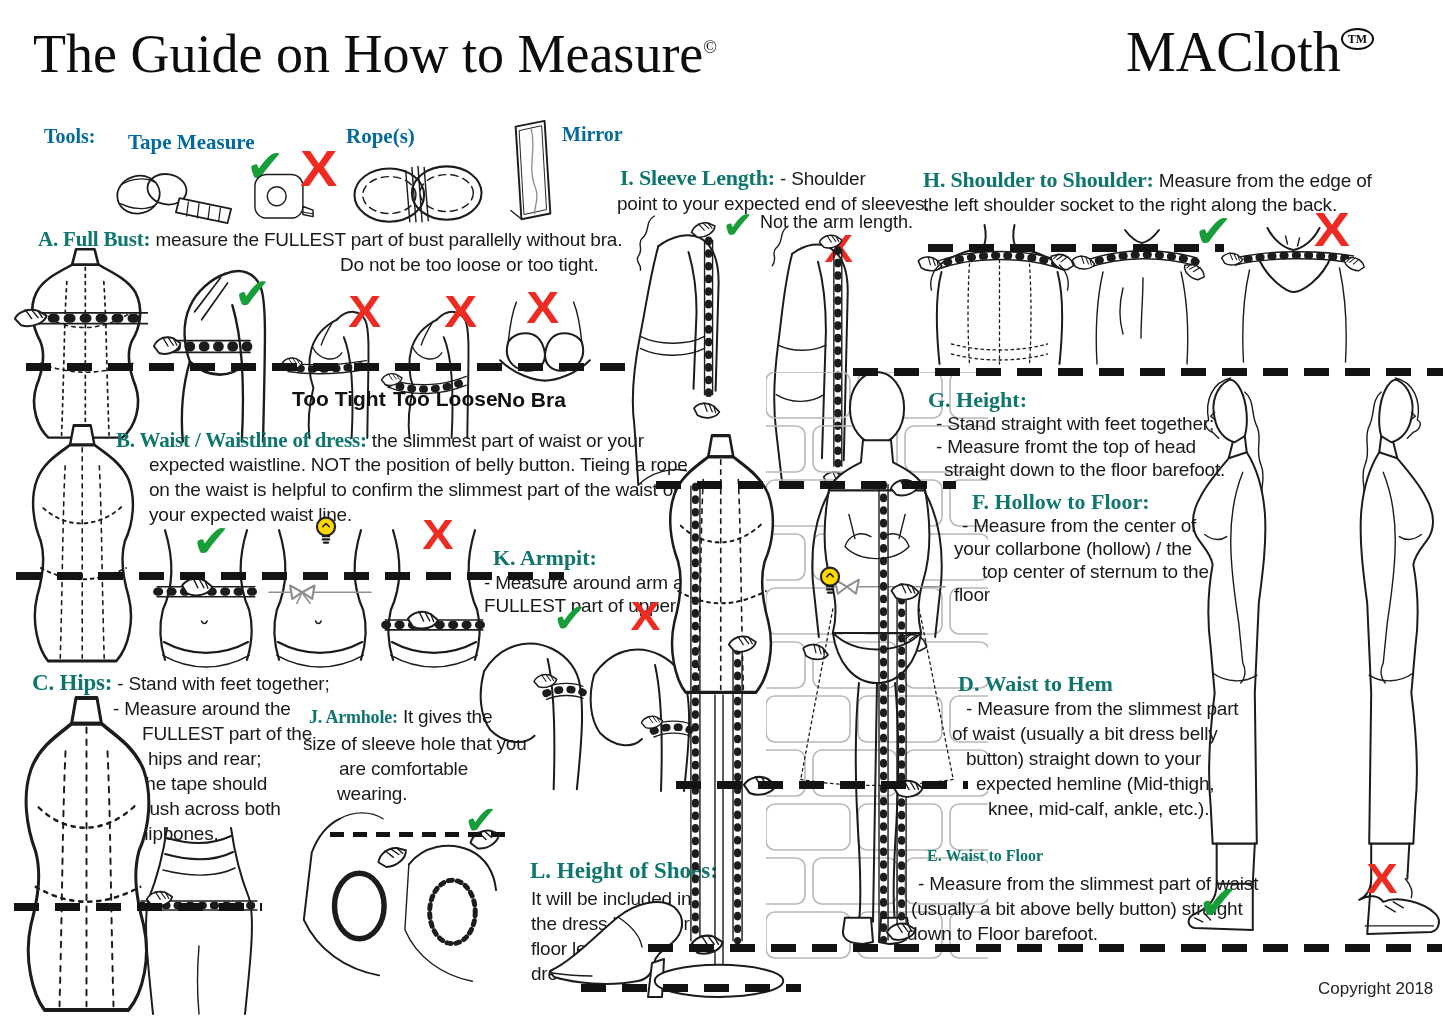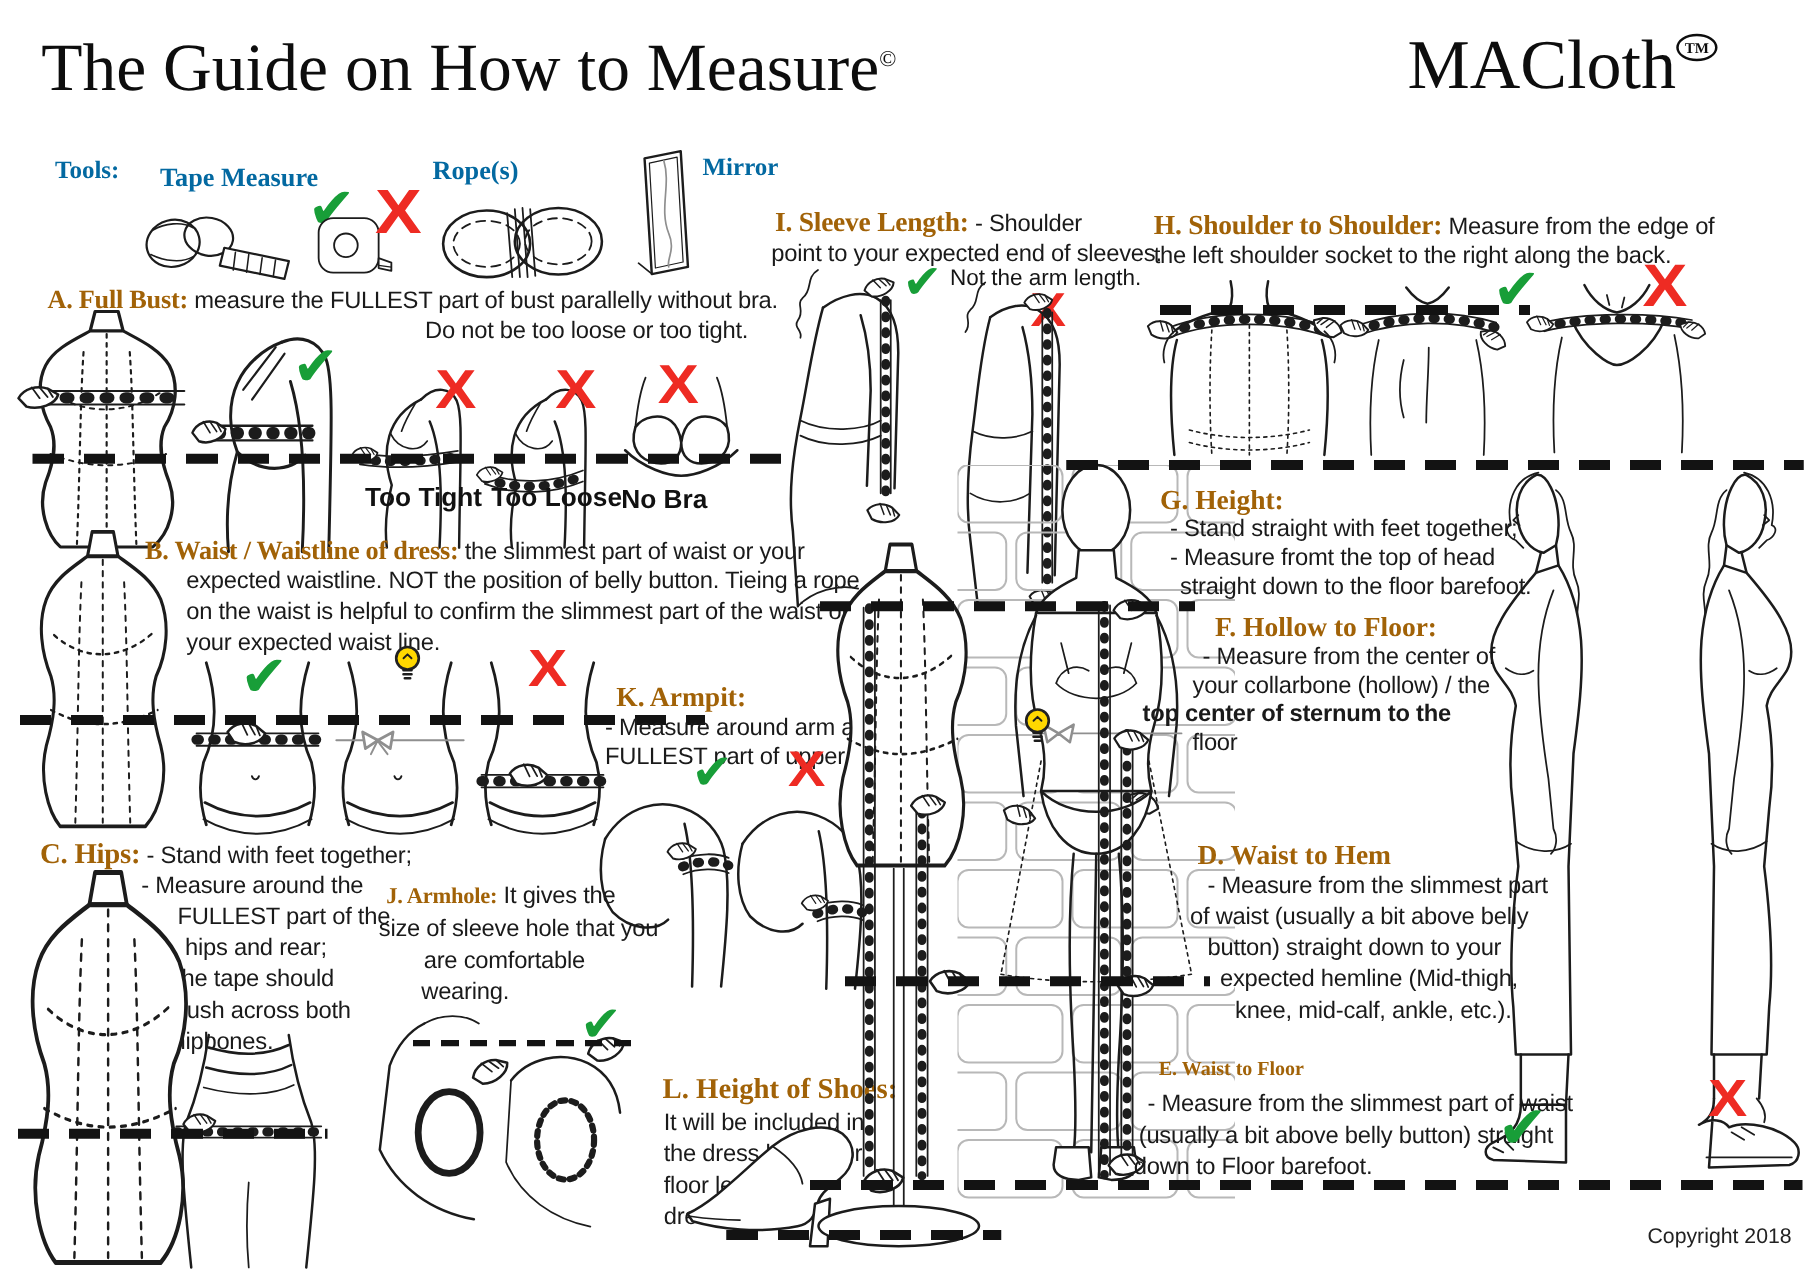--- a/index.html
+++ b/index.html
@@ -4,21 +4,21 @@
 <style>
   html,body{margin:0;padding:0;background:#e8e8e8;}
   .canvas{position:relative;width:1445px;height:1022px;background:#fff;overflow:hidden;
           font-family:"Liberation Sans",sans-serif;color:#151515;}
   .abs{position:absolute;}
   .title{font:400 54px/1.05 "Liberation Serif",serif;color:#0d0d0d;white-space:nowrap;}
   .title sup{font-size:18px;}
   .brand{font:400 56px/1 "Liberation Serif",serif;color:#0d0d0d;white-space:nowrap;}
   .tmoval{display:inline-block;font:bold 12px/1 "Liberation Serif",serif;border:2px solid #0d0d0d;
           border-radius:50%;padding:3px 5px;vertical-align:28px;}
-  .sh{font:bold 21px/1.1 "Liberation Serif",serif;color:#a16207;white-space:nowrap;}
+  .sh{font:bold 21px/1.1 "Liberation Serif",serif;color:#0f766e;white-space:nowrap;}
   .bt{font:19px/1.15 "Liberation Sans",sans-serif;color:#1a1a1a;white-space:nowrap;letter-spacing:-0.2px;}
   .bt-sm{font:18px/1.1 "Liberation Sans",sans-serif;white-space:nowrap;}
   .cap{font:bold 21px/1 "Liberation Sans",sans-serif;color:#111;white-space:nowrap;}
   .toollbl{font:bold 20px/1 "Liberation Serif",serif;color:#0369a1;white-space:nowrap;}
   .check{color:var(--green,#189e38);font:bold 40px/1 "DejaVu Sans",sans-serif;}
   .cross{color:var(--red,#ee2b23);font:bold 40px/1 "Liberation Sans",sans-serif;transform:scaleX(1.12);}
   .footer{font:17px/1 "Liberation Sans",sans-serif;color:#222;}
   .dash{height:8px;background:repeating-linear-gradient(90deg,#131313 0 25px,transparent 25px 41px);}
   .dash-sm{height:5px;background:repeating-linear-gradient(90deg,#131313 0 14px,transparent 14px 23px);}
   
@@ -471,26 +471,26 @@
   </svg>
 
   <div class="abs sh" style="left:928px;top:388px;font-size:22px;">G. Height:</div>
   <div class="abs bt" style="left:936px;top:413px;">- Stand straight with feet together;</div>
   <div class="abs bt" style="left:936px;top:436px;">- Measure fromt the top of head</div>
   <div class="abs bt" style="left:944px;top:459px;">straight down to the  floor barefoot.</div>
 
   <div class="abs sh" style="left:972px;top:490px;font-size:22px;">F. Hollow to Floor:</div>
   <div class="abs bt" style="left:962px;top:515px;">- Measure from the center of</div>
   <div class="abs bt" style="left:954px;top:538px;">your collarbone (hollow) / the</div>
-  <div class="abs bt" style="left:914px;top:561px;font-weight:bold;">top center of sternum to the</div>
+  <div class="abs bt" style="left:982px;top:561px;">top center of sternum to the</div>
   <div class="abs bt" style="left:954px;top:584px;">floor</div>
 
   <div class="abs sh" style="left:958px;top:672px;font-size:22px;">D. Waist to Hem</div>
   <div class="abs bt" style="left:966px;top:698px;">- Measure from the slimmest part</div>
-  <div class="abs bt" style="left:952px;top:723px;">of waist (usually a bit above belly</div>
+  <div class="abs bt" style="left:952px;top:723px;">of waist (usually a bit dress belly</div>
   <div class="abs bt" style="left:966px;top:748px;">button) straight down to your</div>
   <div class="abs bt" style="left:976px;top:773px;">expected hemline (Mid-thigh,</div>
   <div class="abs bt" style="left:988px;top:798px;">knee, mid-calf, ankle, etc.).</div>
 
   <div class="abs sh" style="left:927px;top:847px;font-size:16px;">E. Waist to Floor</div>
   <div class="abs bt" style="left:918px;top:873px;">- Measure from the slimmest part of waist</div>
   <div class="abs bt" style="left:911px;top:898px;">(usually a bit above belly button) straight</div>
   <div class="abs bt" style="left:907px;top:923px;">down to Floor barefoot.</div>
   <div class="abs check" style="left:1198px;top:878px;font-size:48px;">✔</div>
   <div class="abs cross" style="left:1368px;top:858px;font-size:42px;">X</div>

